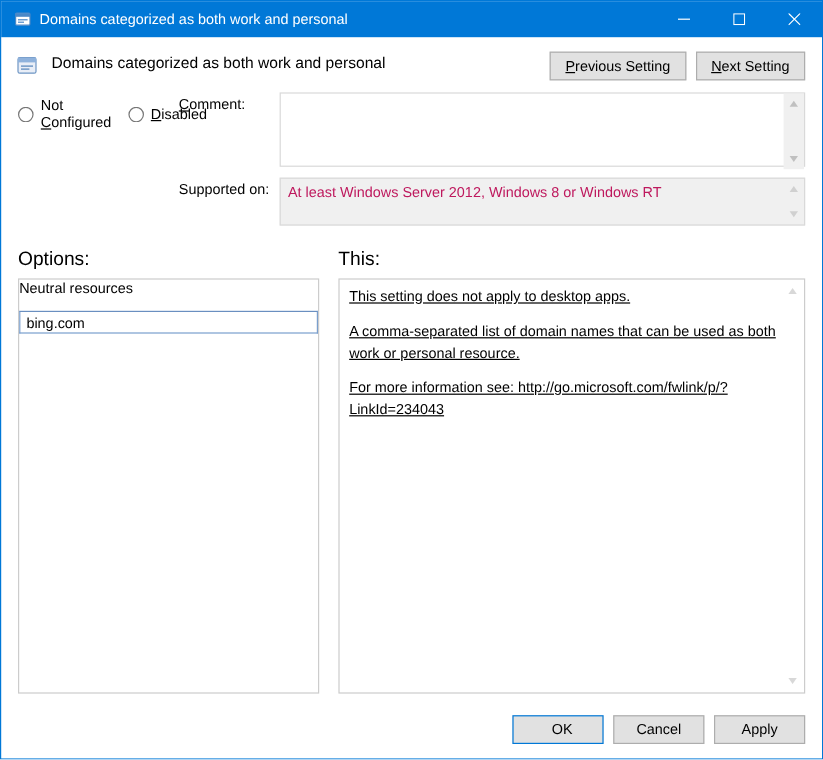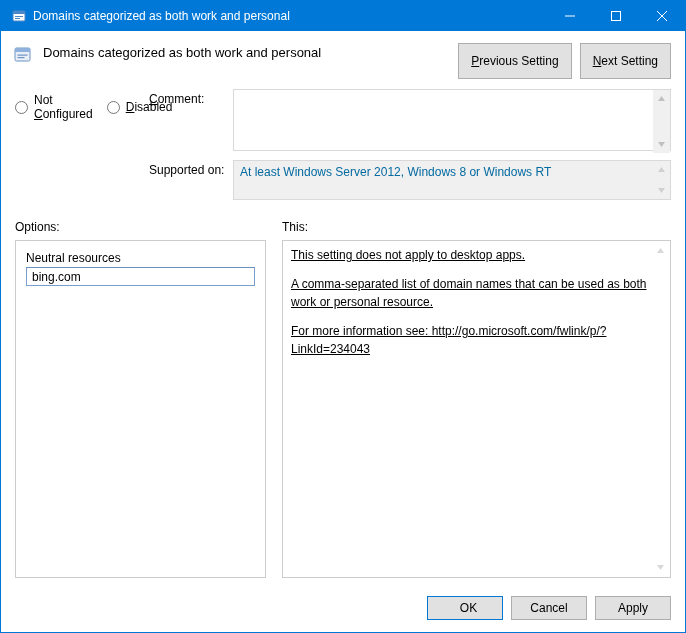--- a/index.html
+++ b/index.html
@@ -8,37 +8,37 @@
   .titlebar { height:30px; background:#0078d7; color:#fff; display:flex; align-items:center; }
   .titlebar .tb-icon { width:16px; height:16px; margin:0 6px 0 10px; display:flex; align-items:center; justify-content:center; }
   .titlebar .tb-title { flex:1; font-size:12px; line-height:30px; overflow:hidden; text-overflow:ellipsis; white-space:nowrap; }
   .tb-controls { display:flex; height:100%; }
   .tb-btn { width:46px; height:100%; display:flex; align-items:center; justify-content:center; }
   .content { flex:1; display:flex; flex-direction:column; padding:0; }
   .header-row { display:flex; align-items:flex-start; padding:12px 14px 4px 12px; gap:10px; }
   .hdr-icon { width:20px; height:20px; margin-top:2px; }
   .hdr-title { font-size:13px; flex:1; padding-top:2px; }
   .nav-btns { display:flex; gap:8px; }
-  button.std { height:36px; min-width:90px; background:#e1e1e1; border:1px solid #adadad; font-family:inherit; font-size:12px; padding:0 12px; }
+  button.std { height:24px; min-width:90px; background:#e1e1e1; border:1px solid #adadad; font-family:inherit; font-size:12px; padding:0 12px; }
   .body-grid { display:grid; grid-template-columns:130px 80px 1fr; column-gap:4px; row-gap:6px; padding:6px 14px 4px 14px; align-items:start;}
   .radio-col { grid-column:1; grid-row:1 / span 3; display:flex; flex-direction:row; gap:14px; padding-top:4px; }
   .radio-item { display:flex; align-items:center; gap:6px; }
   .radio-item input { margin:0; }
   .lbl-col { grid-column:2; font-size:12px; padding-top:3px; }
   .field-col { grid-column:3; }
   .comment-box { width:100%; height:62px; border:1px solid #d9d9d9; resize:none; font-family:inherit; font-size:12px; padding:3px; background:#fff; position:relative;}
   .scroll-wrap { position:relative; }
   .fake-vscroll { position:absolute; right:1px; top:1px; bottom:1px; width:17px; background:#f0f0f0; display:flex; flex-direction:column; justify-content:space-between; }
   .scroll-arrow { width:17px; height:17px; display:flex; align-items:center; justify-content:center; }
   .scroll-arrow svg { opacity:.45; }
-  .supported-box { width:100%; height:40px; border:1px solid #d9d9d9; background:#f0f0f0; color:#0369a1; padding:4px 22px 4px 6px; font-size:12px; position:relative; }
+  .supported-box { width:100%; height:40px; border:1px solid #d9d9d9; background:#f0f0f0; color:#be185d; padding:4px 22px 4px 6px; font-size:12px; position:relative; }
   .lower { flex:1; display:grid; grid-template-columns:1fr 1.55fr; column-gap:16px; padding:10px 14px 6px 14px; min-height:0;}
-  .lower .sect-label { font-size:12px; margin-bottom:6px; }
+  .lower .sect-label { font-size:16px; margin-bottom:6px; }
   .options-col { display:flex; flex-direction:column; min-height:0; }
-  .options-box { flex:1; border:1px solid #cccccc; padding:10px; display:flex; flex-direction:column; gap:2px; }
+  .options-box { flex:1; border:1px solid #cccccc; padding:0; display:flex; flex-direction:column; gap:12px; }
   .opt-input { width:100%; height:19px; border:1px solid #7a9fcd; border-top-color:#6a8fc0; padding:2px 5px; font-family:inherit; font-size:12px; outline:none;}
   .help-col { display:flex; flex-direction:column; min-height:0; }
   .help-box { flex:1; border:1px solid #cccccc; padding:6px 22px 6px 8px; font-size:12px; line-height:1.45; position:relative; overflow:hidden; background:#fff;text-decoration:underline;}
   .help-box p { margin:0 0 12px 0; }
   .footer { height:48px; display:flex; justify-content:flex-end; align-items:center; gap:8px; padding:0 14px; }
   button.footer-btn { height:24px; width:76px; background:#e1e1e1; border:1px solid #adadad; font-family:inherit; font-size:12px;}
   button.footer-btn.default { border:1px solid #0078d7; background:#e1e1e1;padding-left:13px; }
   .u { text-decoration: underline; }
 </style>
 </head>

